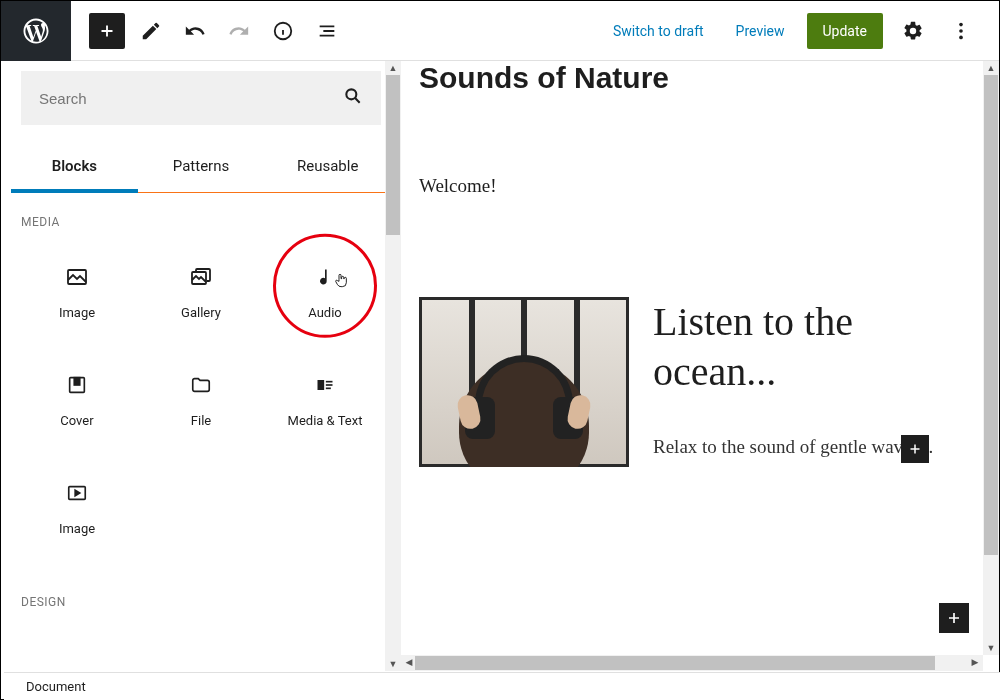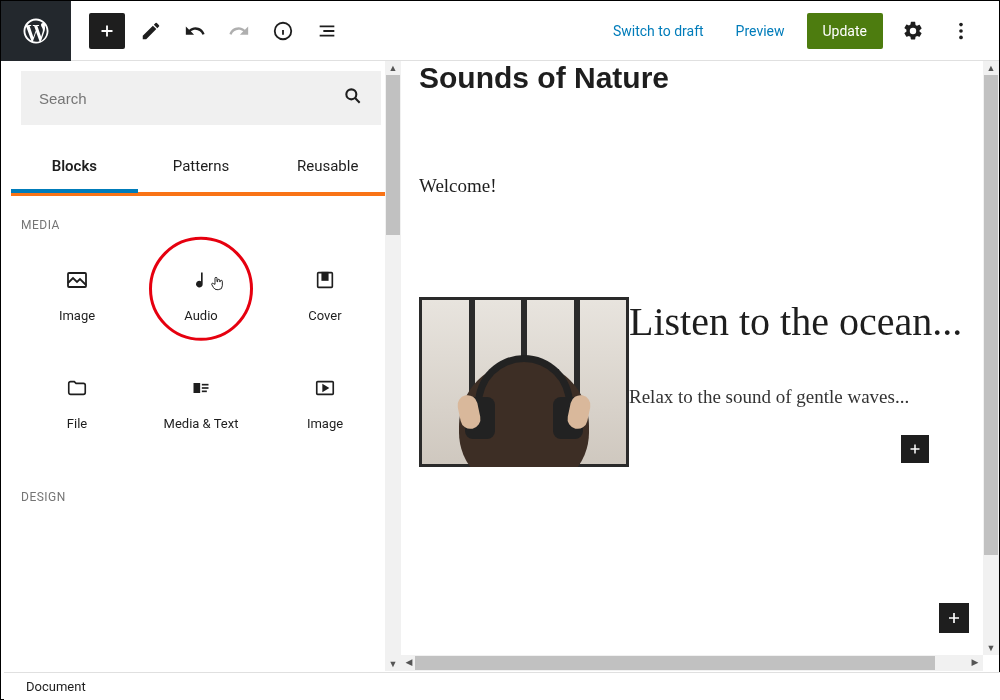--- a/index.html
+++ b/index.html
@@ -13,38 +13,38 @@
   .add-block-btn svg { fill: #fff; }
   .tb-right { margin-left: auto; display: flex; align-items: center; gap: 12px; padding-right: 20px; }
   .link-btn { color: #007cba; font-size: 14px; cursor: pointer; padding: 8px 10px; }
   .primary-btn { background: #4d7c0f; color: #fff; font-size: 14px; padding: 10px 16px; border-radius: 2px; cursor: pointer; }
   .main { display: flex; height: 610px; }
   .sidebar { width: 400px; position: relative; padding: 10px 10px 0 10px; overflow: hidden; }
   .sidebar-scroll { position: absolute; right: 0; top: 0; width: 16px; height: 100%; background: #f1f1f1; }
   .sidebar-scroll .thumb { position: absolute; left: 1px; top: 0; width: 14px; height: 160px; background: #c1c1c1; }
   .search-box { background: #f0f0f0; height: 54px; display: flex; align-items: center; padding: 0 18px; margin: 0 10px 0 10px; }
   .search-box input { background: transparent; border: none; font-size: 15px; flex: 1; outline: none; color: #555; }
-  .tabs { display: flex; margin-top: 18px; border-bottom: 4px solid #f97316; }
+  .tabs { display: flex; margin-top: 18px; border-bottom: 1px solid #f97316; }
   .tab { flex: 1; text-align: center; padding: 14px 0; font-size: 15px; cursor: pointer; color: #1e1e1e; }
   .tab.active { font-weight: 600; border-bottom: 4px solid #007cba; margin-bottom: -1px; }
   .section-title { font-size: 12px; color: #757575; text-transform: uppercase; padding: 22px 10px 8px 10px; letter-spacing: 0.5px; }
   .block-grid { display: grid; grid-template-columns: repeat(3, 1fr); gap: 0; padding: 0 4px; }
   .block-item { display: flex; flex-direction: column; align-items: center; justify-content: center; height: 108px; cursor: pointer; position: relative; }
   .block-item .bicon { height: 28px; display: flex; align-items: center; justify-content: center; margin-bottom: 14px; }
   .block-item .blabel { font-size: 13px; color: #1e1e1e; }
   .highlight-circle { position: absolute; width: 104px; height: 104px; border: 3px solid #e6000f; border-radius: 50%; top: 50%; left: 50%; transform: translate(-50%, -55%); pointer-events: none; }
   .cursor-hand { position: absolute; top: 34px; left: 70px; }
   .canvas { flex: 1; position: relative; padding: 0 28px 0 18px; overflow: hidden; }
   .canvas-scroll-v { position: absolute; right: 0; top: 0; width: 16px; height: calc(100% - 16px); background: #f1f1f1; }
   .canvas-scroll-v .thumb { position: absolute; left: 1px; top: 14px; width: 14px; height: 480px; background: #c1c1c1; }
   .canvas-scroll-h { position: absolute; left: 0; bottom: 0; height: 16px; width: calc(100% - 16px); background: #f1f1f1; }
   .canvas-scroll-h .thumb { position: absolute; top: 1px; left: 14px; height: 14px; width: 520px; background: #c1c1c1; }
   .post-title { font-family: Liberation Sans, sans-serif; font-size: 30px; color: #1e1e1e; margin-top: 0; }
   .post-welcome { font-family: Georgia, serif; font-size: 19px; color: #1e1e1e; margin-top: 80px; }
-  .media-text { display: flex; margin-top: 100px; align-items: flex-start; }
+  .media-text { display: flex; gap: 24px; margin-top: 100px; align-items: flex-start; }
   .media-img { width: 210px; height: 170px; background: linear-gradient(#8c8078, #5a4d46); position: relative; overflow: hidden; }
   .window-bars { position:absolute; inset:0; display:grid; grid-template-columns: repeat(4, 1fr); }
   .window-bars div { border: 3px solid #2a2a2a; background: linear-gradient(#e8e4de, #cfc8bf); }
   .head { position:absolute; bottom:0; left:50%; transform:translateX(-50%); width:150px; height:120px;}
   .hair { width:130px; height:130px; background:#3d2e25; border-radius:50% 50% 45% 45%; position:absolute; left:10px; top:14px;}
   .hp { position:absolute; top:8px; left:0; width:150px; height:70px;}
   .hp .band{position:absolute;left:26px;top:0;width:98px;height:60px;border:7px solid #222;border-bottom:none;border-radius:70px 70px 0 0;}
   .hp .cup{position:absolute;width:30px;height:42px;background:#222;border-radius:8px;top:42px;}
   .hp .cup.l{left:16px;} .hp .cup.r{right:16px;}
   .hand{position:absolute;width:20px;height:34px;background:#d9b89b;border-radius:10px;top:48px;}
@@ -142,20 +142,30 @@
       <div class="block-item">
         <div class="bicon">
             <svg width="24" height="24" viewBox="0 0 24 24" fill="none" stroke="#1e1e1e" stroke-width="1.8">
               <rect x="3" y="5" width="18" height="14" rx="1"></rect>
               <path d="M3 15l5-5 4 4 3-3 6 6" fill="none"></path>
             </svg>
           </div>
         <div class="blabel">Image</div>
       </div>
       <div class="block-item">
+        <div class="bicon">
+            <svg width="24" height="24" viewBox="0 0 24 24" fill="none" stroke="#1e1e1e" stroke-width="1.8">
+              <rect x="3" y="7" width="14" height="12" rx="1"></rect>
+              <path d="M7 7V5a1 1 0 011-1h12a1 1 0 011 1v10a1 1 0 01-1 1h-2"></path>
+              <path d="M3 15l4-4 3 3 2-2 5 5"></path>
+            </svg>
+          </div>
+        <div class="blabel">Gallery</div>
+      </div>
+      <div class="block-item">
         <div class="highlight-circle"></div>
         <div class="bicon">
             <svg width="20" height="24" viewBox="0 0 24 24" fill="#1e1e1e">
               <path d="M12 3v10.55A4 4 0 1014 17V3h-2z"></path>
             </svg>
           </div>
         <span class="cursor-hand"><svg width="16" height="18" viewBox="0 0 24 24" fill="#fff" stroke="#000" stroke-width="1.3">
               <path d="M9 11V5a1.5 1.5 0 013 0v5h1V8a1.5 1.5 0 013 0v2h1v-.5a1.5 1.5 0 013 0V16a6 6 0 01-6 6h-2a6 6 0 01-5.2-3l-2.6-4.5a1.5 1.5 0 012.6-1.5L9 14z"></path>
             </svg></span>
         <div class="blabel">Audio</div>

